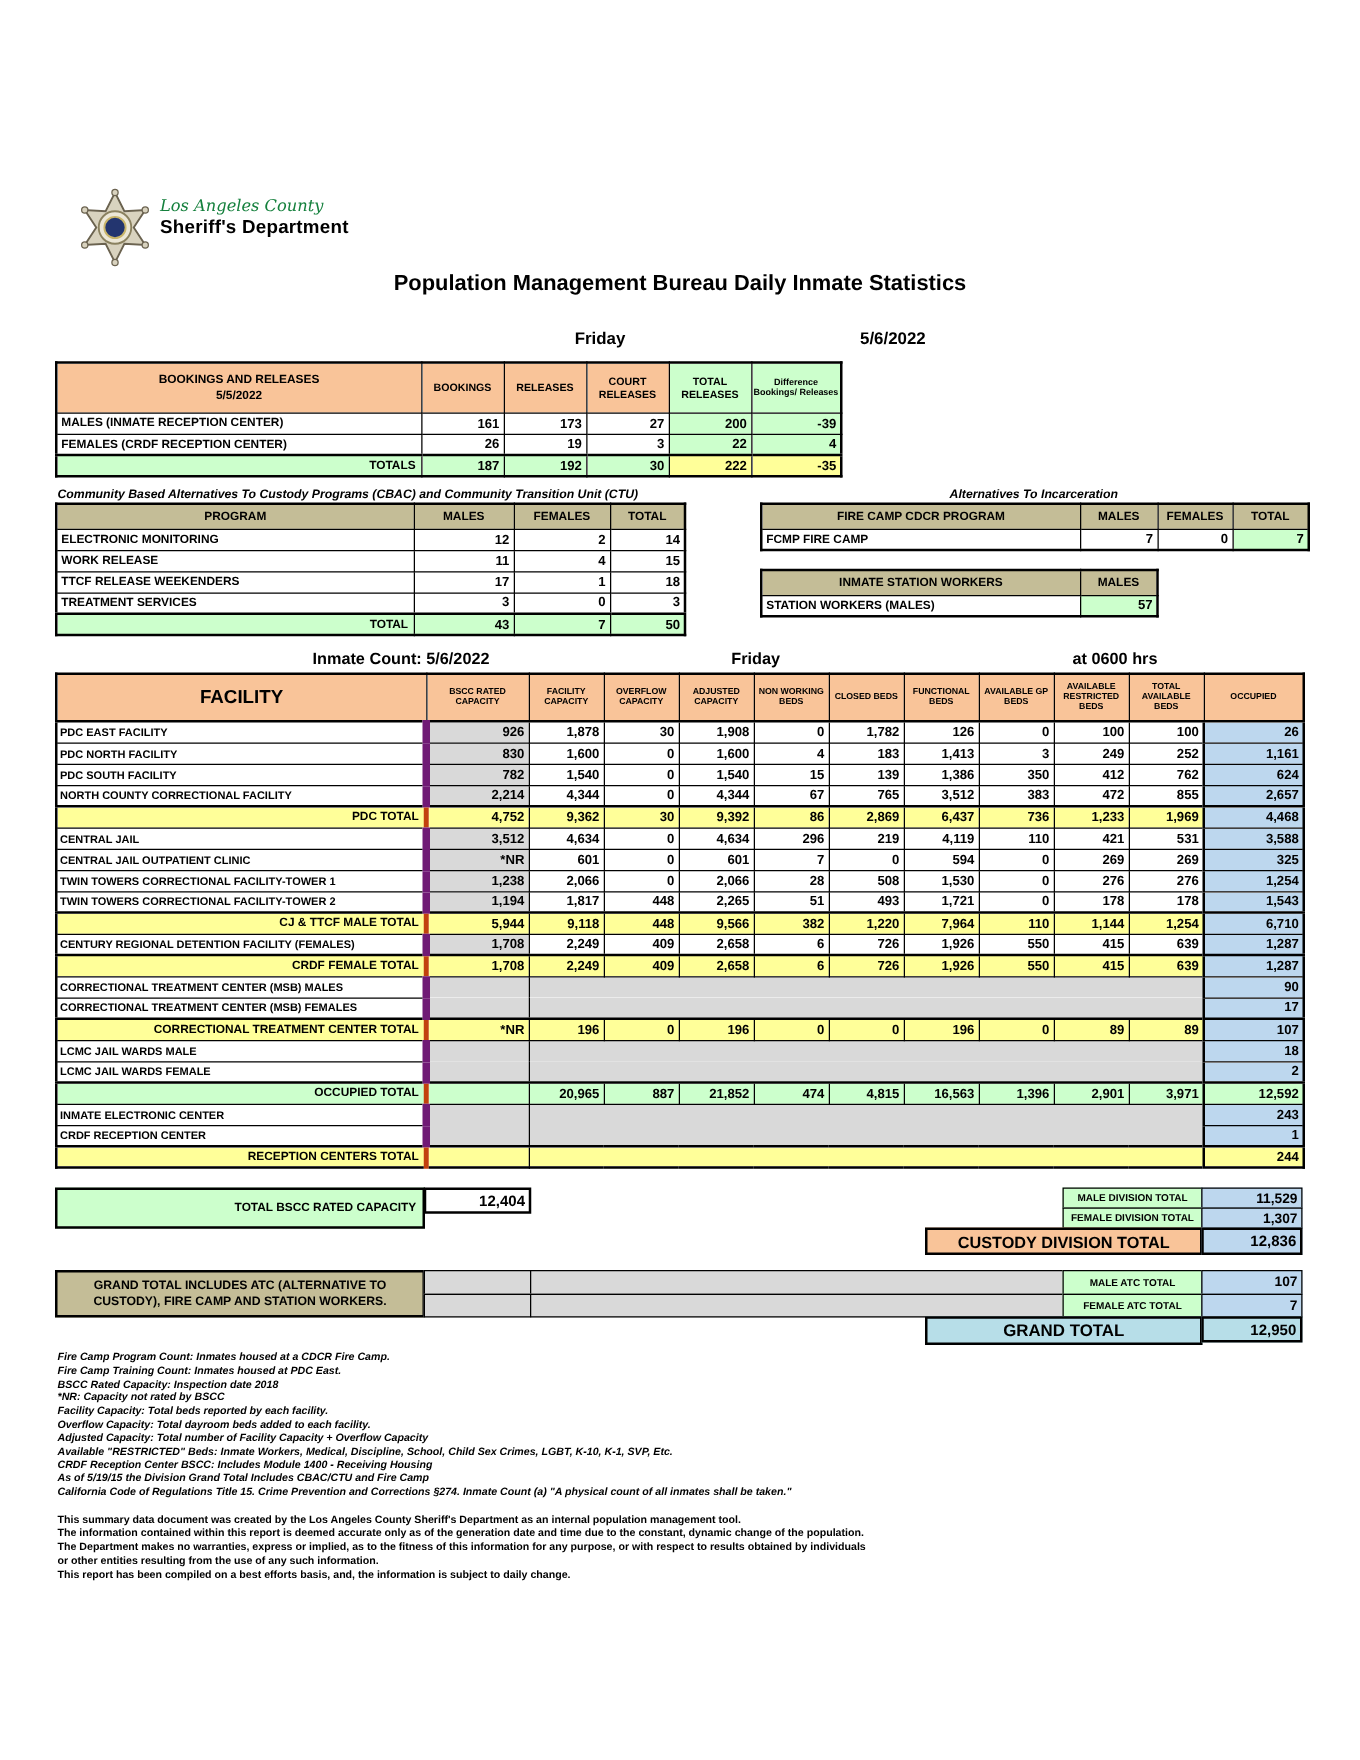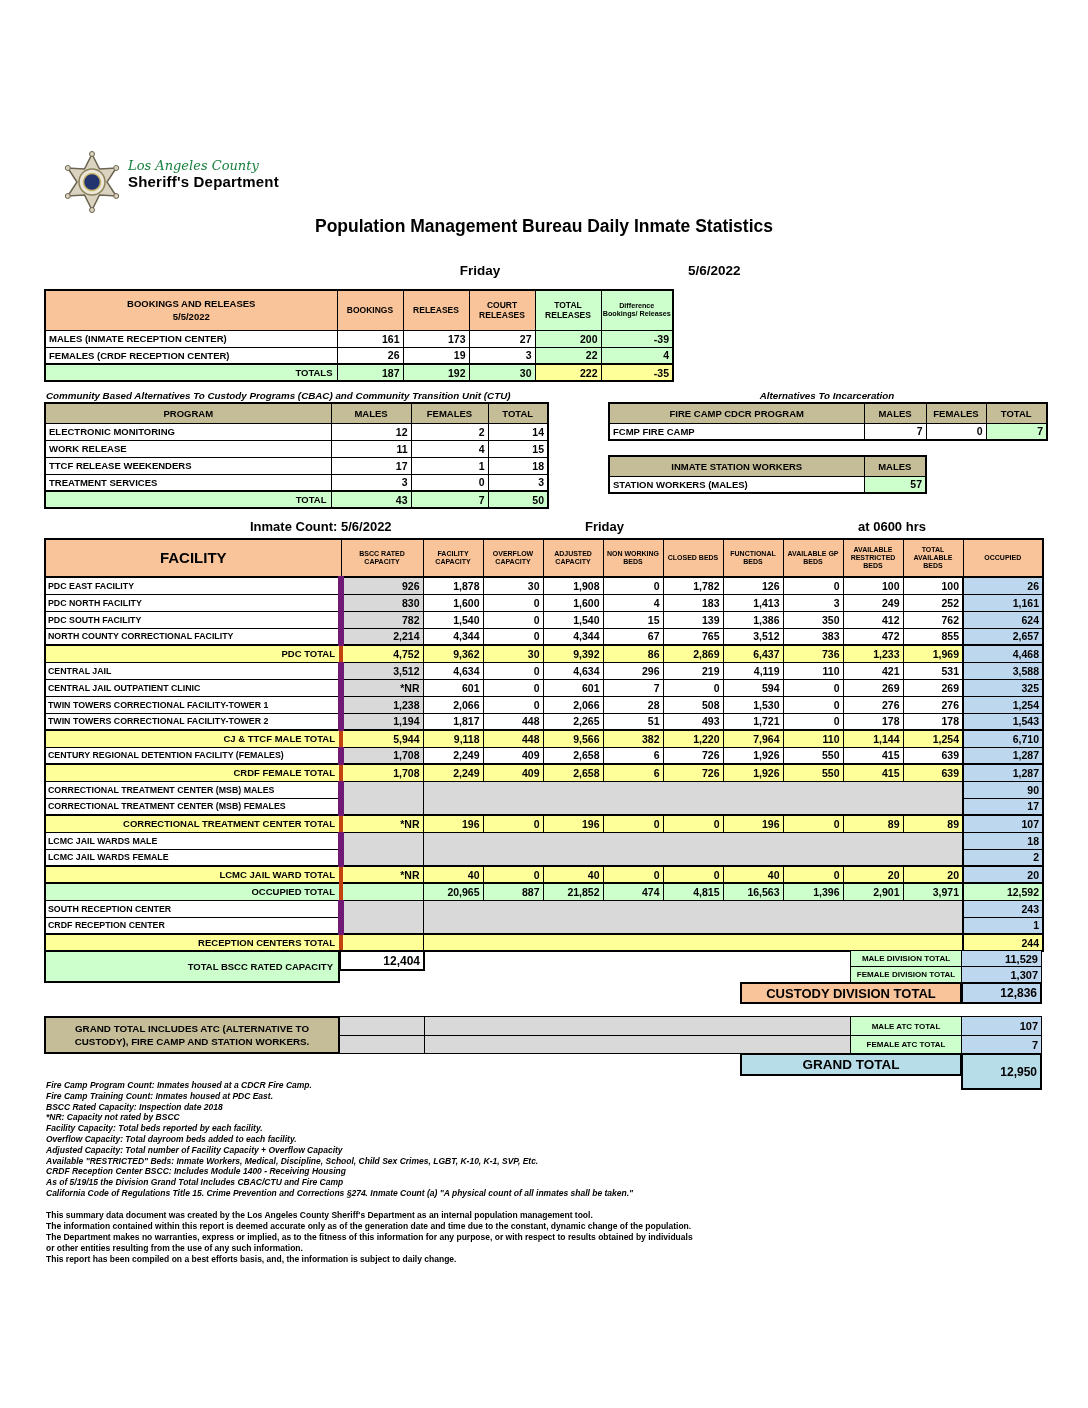--- a/index.html
+++ b/index.html
@@ -484,49 +484,35 @@
           <td class="bg-gray no-bottom" colspan="9"></td>
           <td class="num occ bg-blue">18</td>
         </tr>
         <tr>
           <td class="flbl">LCMC JAIL WARDS FEMALE</td>
           <td class="bg-gray no-top"></td>
           <td class="bg-gray no-top" colspan="9"></td>
           <td class="num occ bg-blue">2</td>
         </tr>
         <tr class="thick-top">
-          <td class="ftot-lbl bg-yellow">LCMC JAIL WARD TOTAL</td>
-          <td class="num bg-yellow">*NR</td>
-          <td class="num bg-yellow">40</td>
-          <td class="num bg-yellow">0</td>
-          <td class="num bg-yellow">40</td>
-          <td class="num bg-yellow">0</td>
-          <td class="num bg-yellow">0</td>
-          <td class="num bg-yellow">40</td>
-          <td class="num bg-yellow">0</td>
-          <td class="num bg-yellow">20</td>
-          <td class="num bg-yellow">20</td>
-          <td class="num occ bg-blue">20</td>
-        </tr>
-        <tr class="thick-top">
           <td class="ftot-lbl bg-green">OCCUPIED TOTAL</td>
           <td class="num bg-green"></td>
           <td class="num bg-green">20,965</td>
           <td class="num bg-green">887</td>
           <td class="num bg-green">21,852</td>
           <td class="num bg-green">474</td>
           <td class="num bg-green">4,815</td>
           <td class="num bg-green">16,563</td>
           <td class="num bg-green">1,396</td>
           <td class="num bg-green">2,901</td>
           <td class="num bg-green">3,971</td>
           <td class="num occ bg-green">12,592</td>
         </tr>
         <tr>
-          <td class="flbl">SOUTH RECEPTION CENTER</td>
+          <td class="flbl">INMATE ELECTRONIC CENTER</td>
           <td class="bg-gray no-bottom"></td>
           <td class="bg-gray no-bottom" colspan="9"></td>
           <td class="num occ bg-blue">243</td>
         </tr>
         <tr>
           <td class="flbl">CRDF RECEPTION CENTER</td>
           <td class="bg-gray no-top"></td>
           <td class="bg-gray no-top" colspan="9"></td>
           <td class="num occ bg-blue">1</td>
         </tr>
@@ -555,21 +541,21 @@
   <div class="box bg-gray" style="left:424px;top:1016px;width:434px;height:20px;"></div>
   <div class="box bg-gray" style="left:339px;top:1035px;width:86px;height:19px;"></div>
   <div class="box bg-gray" style="left:424px;top:1035px;width:434px;height:19px;"></div>
 
   <div class="box bg-green center sm-lbl" style="left:850px;top:1016px;width:112px;height:20px;">MALE ATC TOTAL</div>
   <div class="box bg-blue right md-val" style="left:961px;top:1016px;width:81px;height:20px;">107</div>
   <div class="box bg-green center sm-lbl" style="left:850px;top:1035px;width:112px;height:19px;">FEMALE ATC TOTAL</div>
   <div class="box bg-blue right md-val" style="left:961px;top:1035px;width:81px;height:19px;">7</div>
 
   <div class="box b2 bg-cyan center" style="left:740px;top:1053px;width:222px;height:23px;font-size:13.5px;">GRAND TOTAL</div>
-  <div class="box b2 bg-cyan right" style="left:961px;top:1053px;width:81px;height:37px;font-size:12px;">12,950</div>
+  <div class="box b2 bg-cyan right" style="left:961px;top:1053px;width:81px;height:21px;font-size:12px;">12,950</div>
 
   <div id="footnotes">
       <div>Fire Camp Program Count: Inmates housed at a CDCR Fire Camp.</div>
       <div>Fire Camp Training Count: Inmates housed at PDC East.</div>
       <div>BSCC Rated Capacity: Inspection date 2018</div>
       <div>*NR: Capacity not rated by BSCC</div>
       <div>Facility Capacity: Total beds reported by each facility.</div>
       <div>Overflow Capacity: Total dayroom beds added to each facility.</div>
       <div>Adjusted Capacity: Total number of Facility Capacity + Overflow Capacity</div>
       <div>Available "RESTRICTED" Beds: Inmate Workers, Medical, Discipline, School, Child Sex Crimes,  LGBT, K-10, K-1, SVP, Etc.</div>

